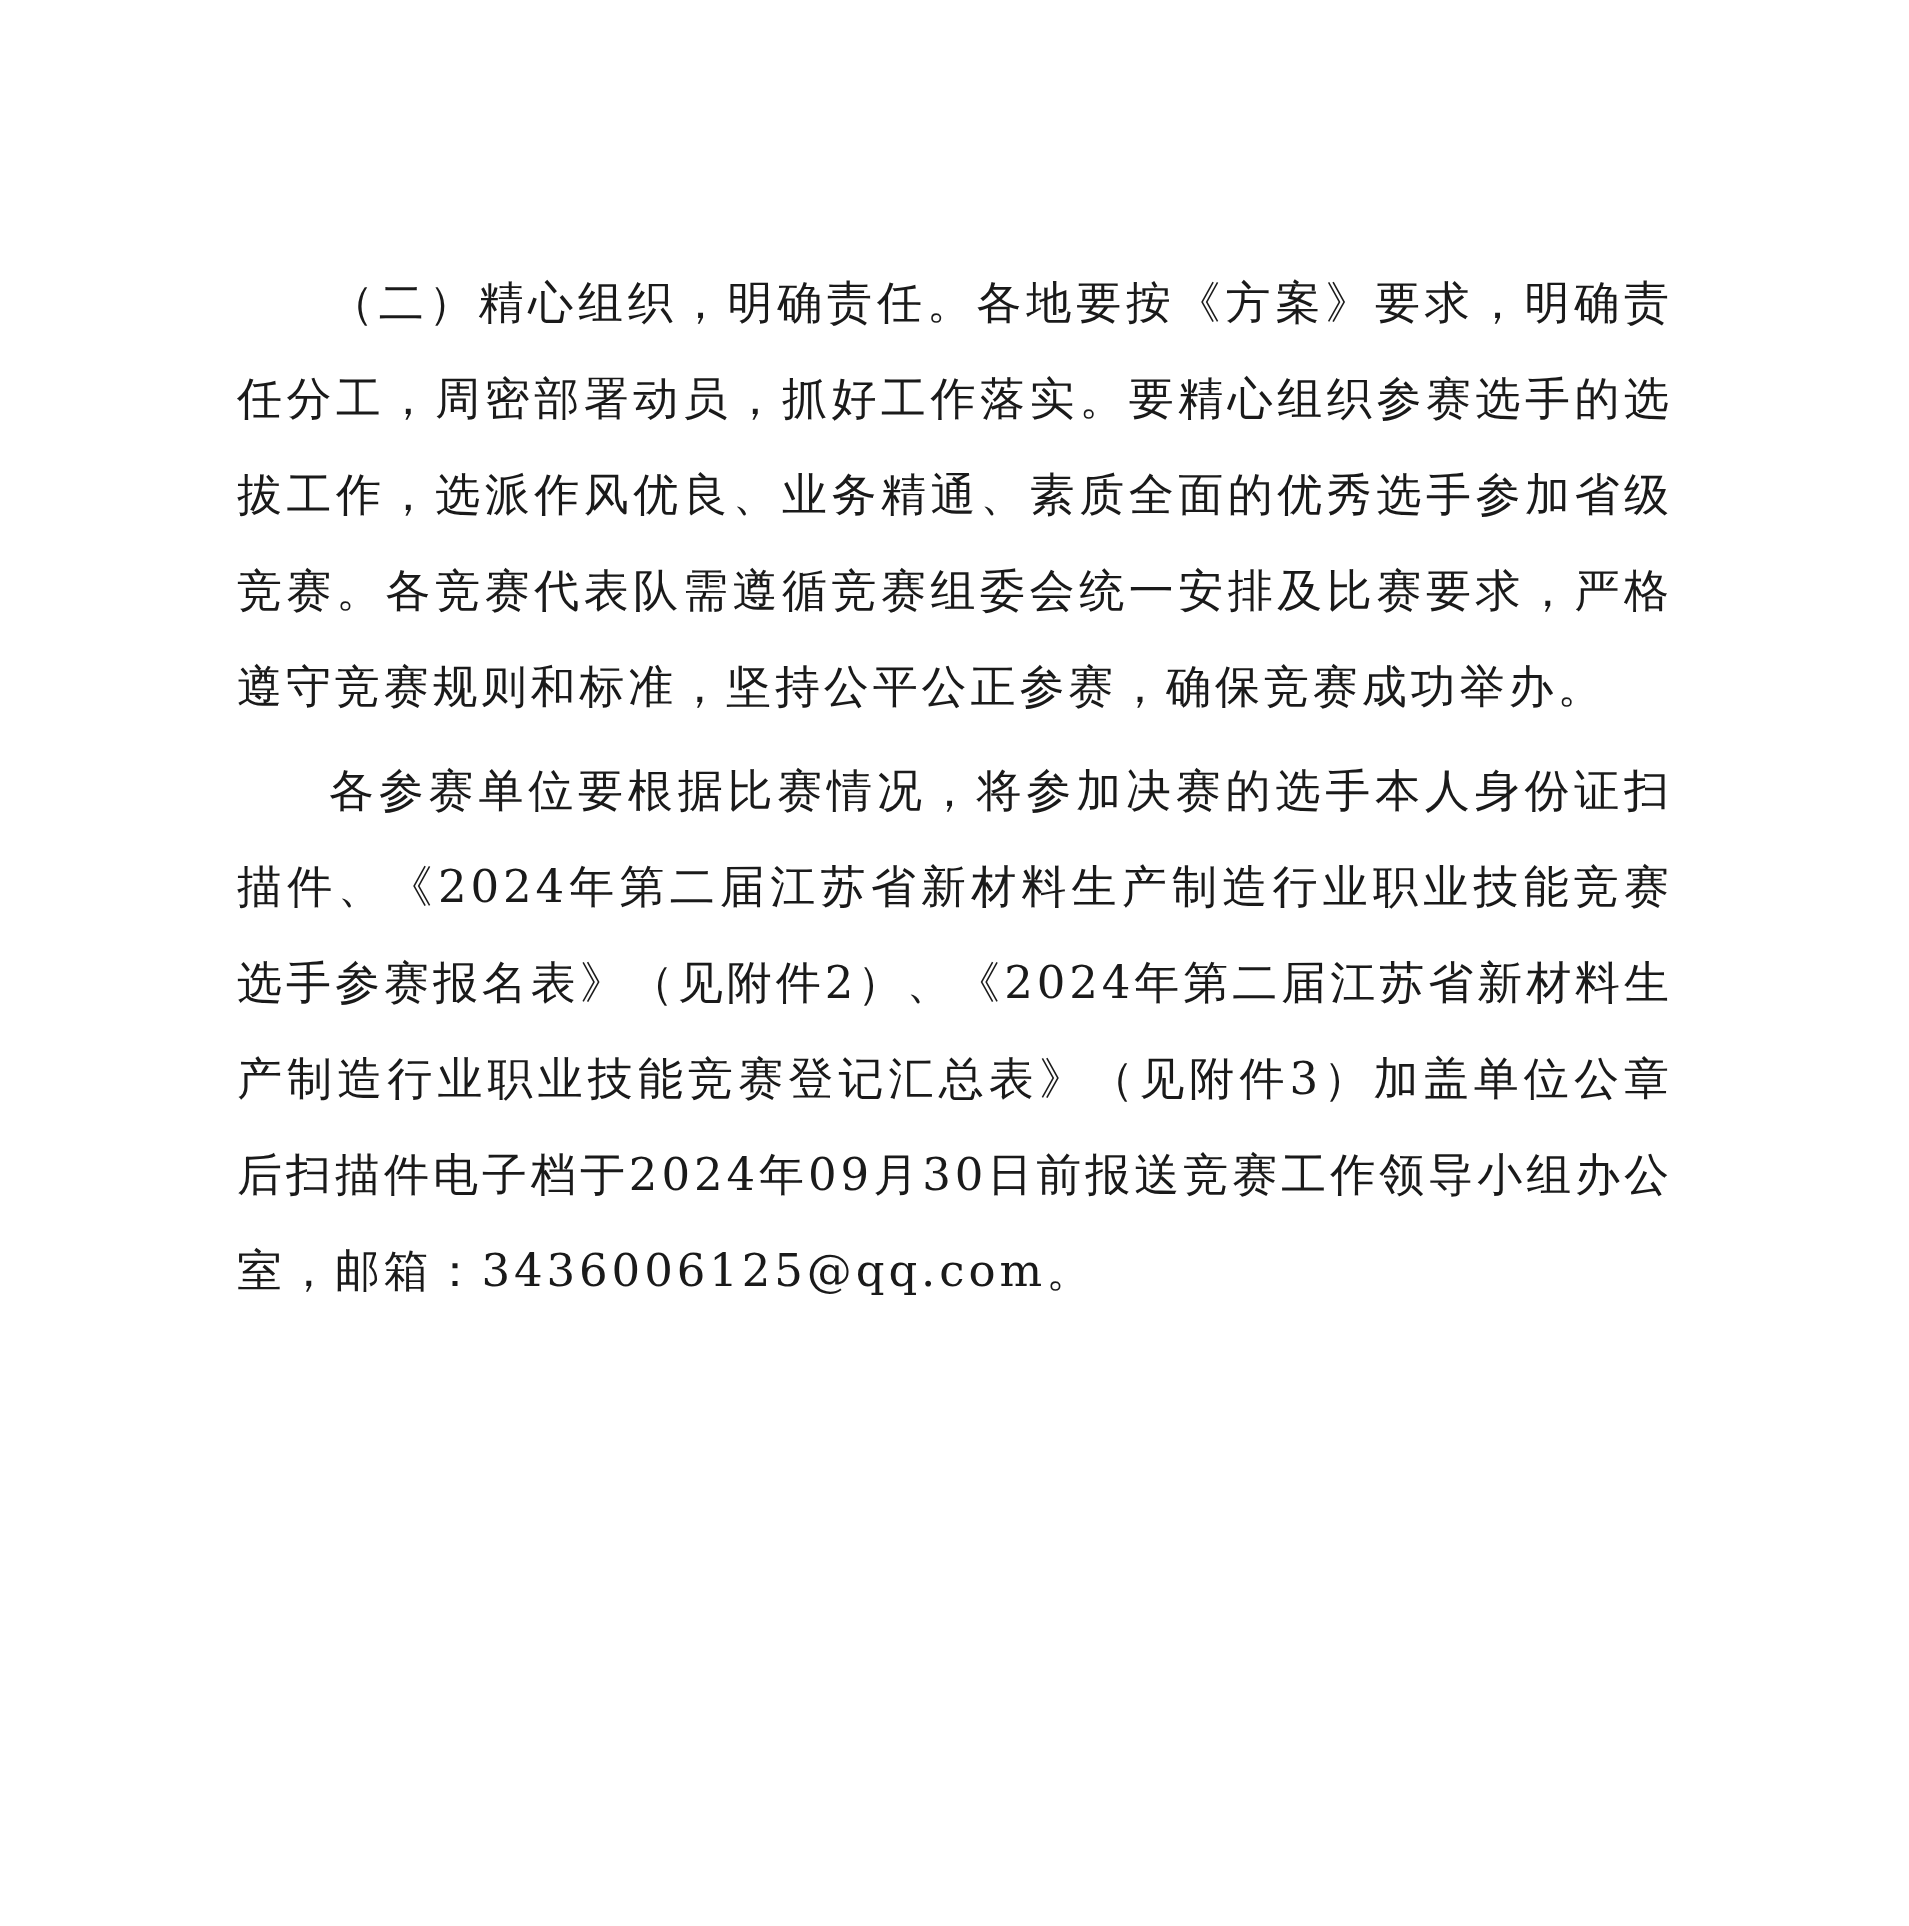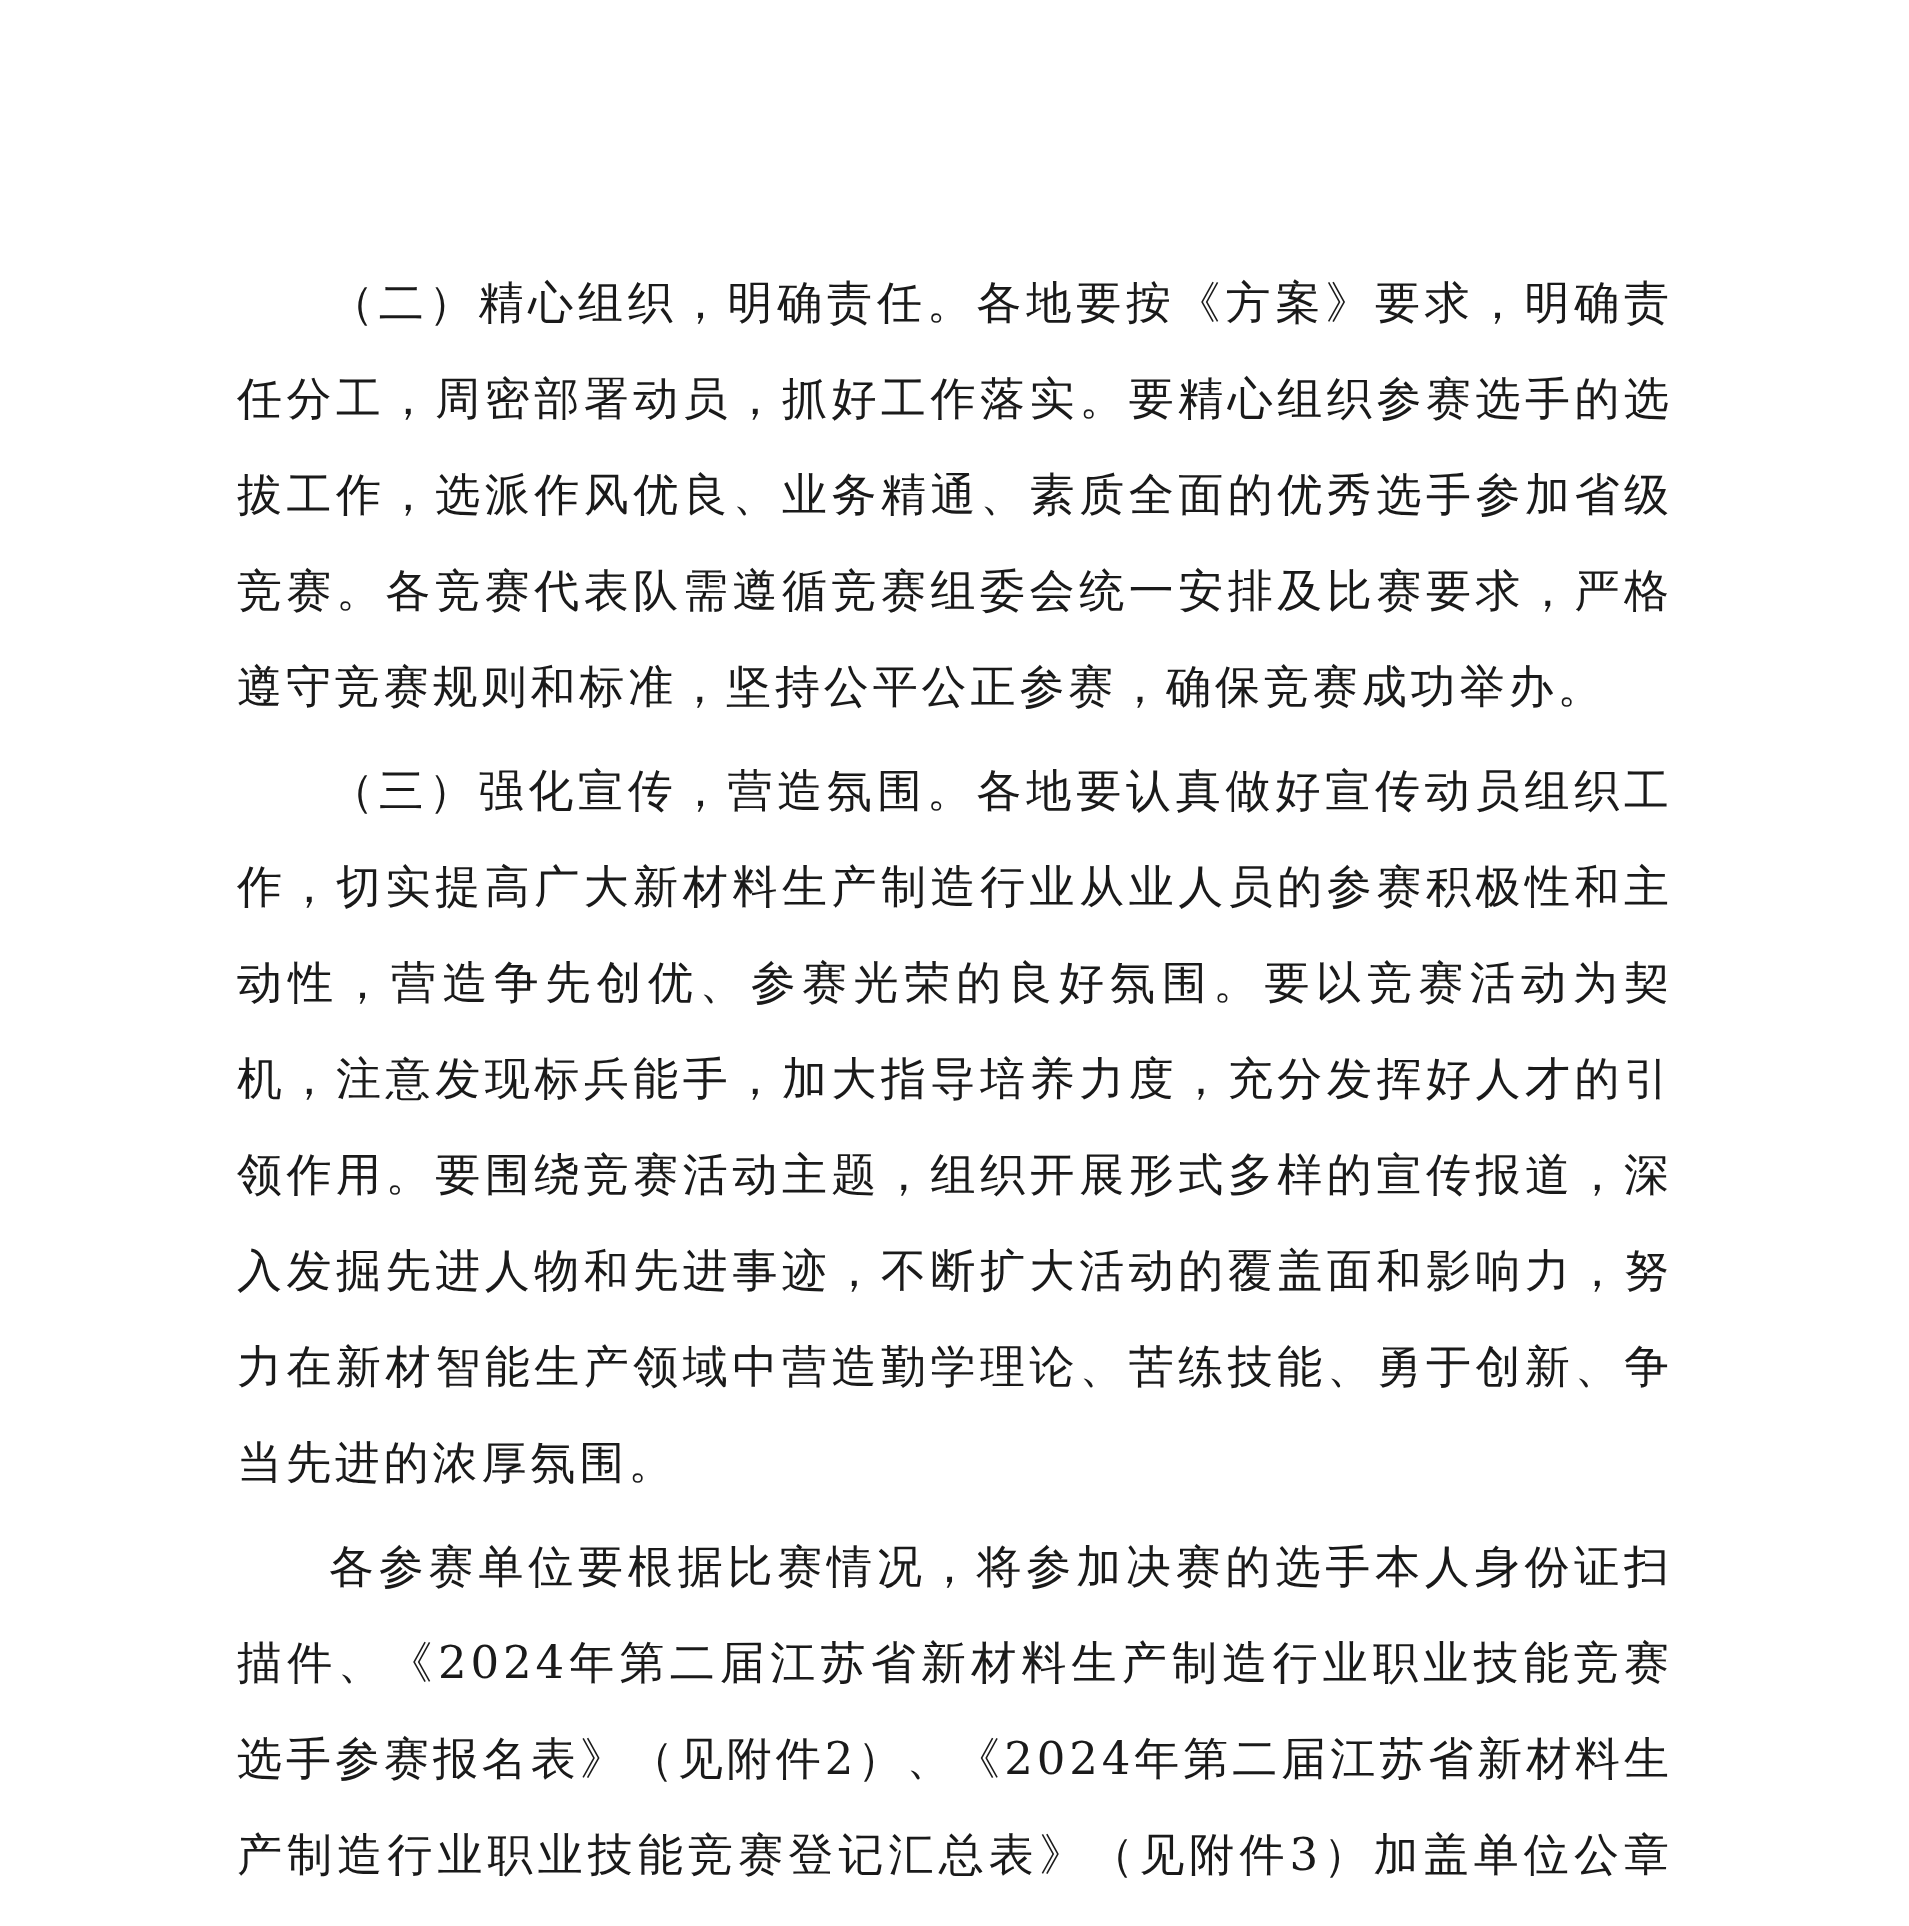--- a/index.html
+++ b/index.html
@@ -11,18 +11,17 @@
         text-align-last:left;letter-spacing:3.9px;}
   .indent{text-indent:92px;}
 </style>
 </head>
 <body>
 
 <div class="page">
 
   <div class="body-text">
     <p class="para indent">（二）精心组织，明确责任。各地要按《方案》要求，明确责任分工，周密部署动员，抓好工作落实。要精心组织参赛选手的选拔工作，选派作风优良、业务精通、素质全面的优秀选手参加省级竞赛。各竞赛代表队需遵循竞赛组委会统一安排及比赛要求，严格遵守竞赛规则和标准，坚持公平公正参赛，确保竞赛成功举办。</p>
-    <p class="para indent">（三）强化宣传，营造氛围。各地要认真做好宣传动员组织工作，切实提高广大新材料生产制造行业从业人员的参赛积极性和主动性，营造争先创优、参赛光荣的良好氛围。要以竞赛活动为契机，注意发现标兵能手，加大指导培养力度，充分发挥好人才的引领作用。要围绕竞赛活动主题，组织开展形式多样的宣传报道，深入发掘先进人物和先进事迹，不断扩大活动的覆盖面和影响力，努力在新材智能生产领域中营造勤学理论、苦练技能、勇于创新、争当先进的浓厚氛围。</p>
     <p class="para indent">各参赛单位要根据比赛情况，将参加决赛的选手本人身份证扫描件、《2024年第二届江苏省新材料生产制造行业职业技能竞赛选手参赛报名表》（见附件2）、《2024年第二届江苏省新材料生产制造行业职业技能竞赛登记汇总表》（见附件3）加盖单位公章后扫描件电子档于2024年09月30日前报送竞赛工作领导小组办公室，邮箱：3436006125@qq.com。</p>
   </div>
 
 </div>
 
 
 </body></html>

